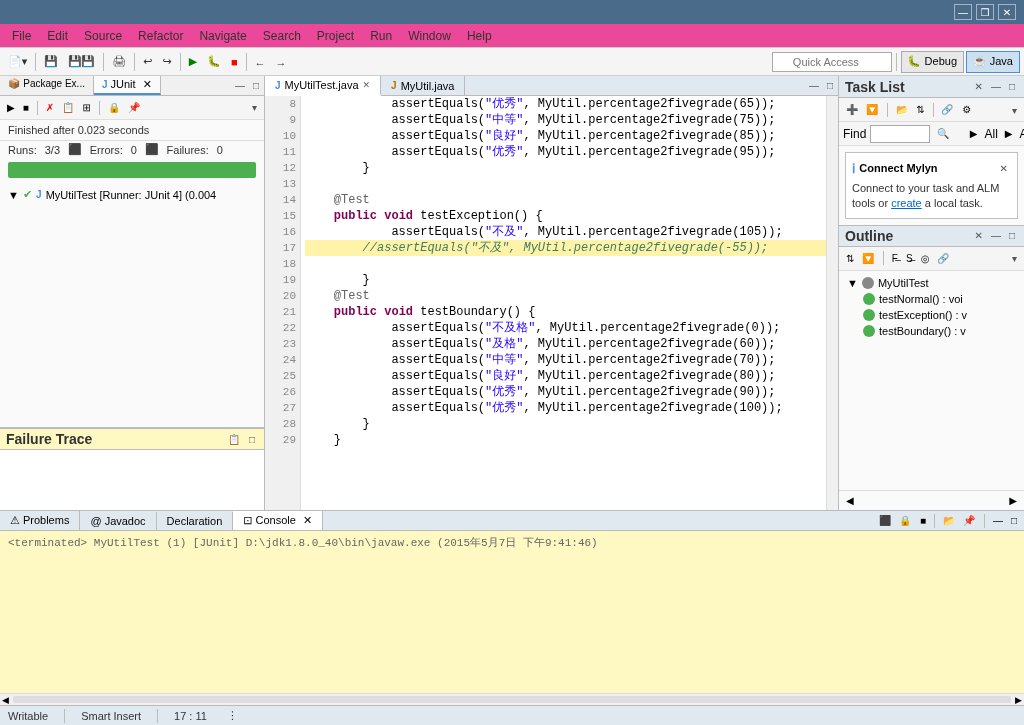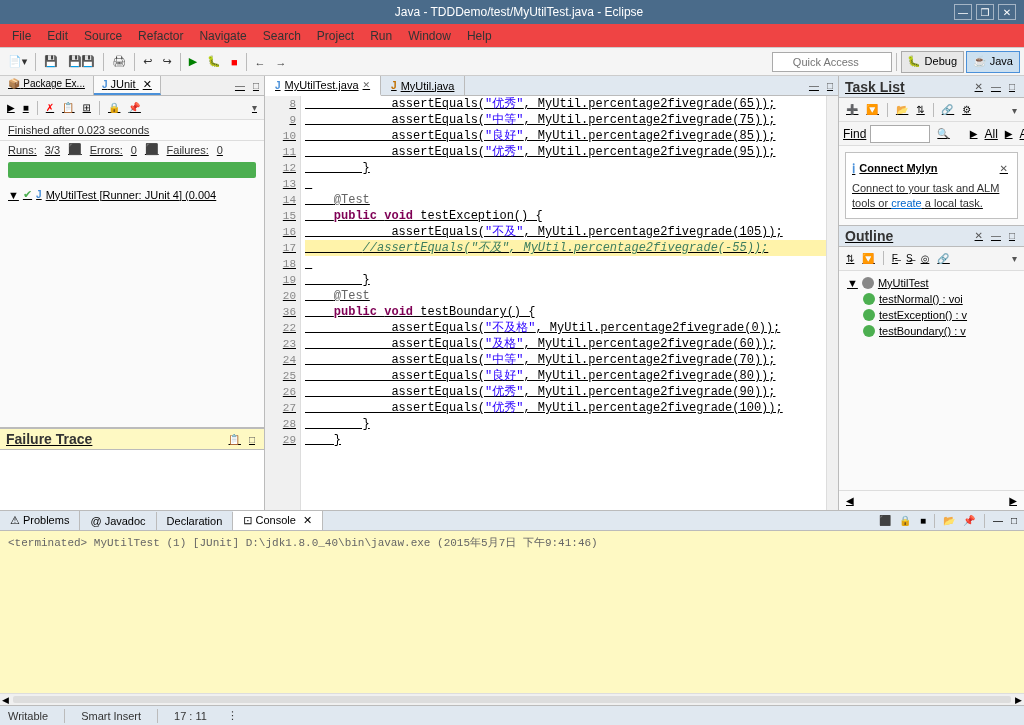--- a/index.html
+++ b/index.html
@@ -5,34 +5,34 @@
     * { box-sizing: border-box; margin: 0; padding: 0; }
     body { font-family: 'Segoe UI', Arial, sans-serif; font-size: 12px; background: #f0f0f0; overflow: hidden; width: 1024px; height: 725px; }
 
     
     #title-bar { background: #4a6b8a; color: white; text-align: center; padding: 4px; font-size: 12px; display: flex; align-items: center; justify-content: space-between; height: 24px; }
     #title-bar .title { flex: 1; text-align: center; }
     #window-controls { display: flex; gap: 4px; padding-right: 4px; }
     .win-btn { background: none; border: 1px solid rgba(255,255,255,0.5); color: white; width: 18px; height: 16px; cursor: pointer; font-size: 10px; display: flex; align-items: center; justify-content: center; }
 
     
-    #menu-bar { background: #ef4444; border-bottom: 1px solid #ccc; display: flex; align-items: center; padding: 2px 4px; height: 24px; }
+    #menu-bar { background: #ec4899; border-bottom: 1px solid #ccc; display: flex; align-items: center; padding: 2px 4px; height: 24px; }
     .menu-item { padding: 2px 8px; cursor: pointer; font-size: 12px; color: #333; }
 
     
     #toolbar { background: #f5f5f5; border-bottom: 1px solid #ccc; display: flex; align-items: center; padding: 2px 4px; height: 28px; gap: 2px; }
     .tb-btn { background: none; border: 1px solid transparent; padding: 1px 3px; cursor: pointer; font-size: 11px; color: #333; height: 22px; display: flex; align-items: center; }
     .tb-sep { width: 1px; height: 18px; background: #bbb; margin: 0 2px; }
     .tb-spacer { flex: 1; }
     #quick-access-box { border: 1px solid #aaa; background: white; padding: 1px 20px; font-size: 11px; width: 120px; height: 20px; }
     .perspective-btn { background: #e8e8e8; border: 1px solid #aaa; padding: 2px 6px; cursor: pointer; font-size: 11px; height: 22px; }
     .perspective-btn.active { background: #cce0f0; border-color: #4a90d9; }
 
     
-    #main { display: flex; height: calc(725px - 24px - 24px - 28px - 24px); text-decoration: underline; }
+    #main { display: flex; height: calc(725px - 24px - 24px - 28px - 24px); }
 
     
     #left-panel { width: 265px; display: flex; flex-direction: column; border-right: 1px solid #bbb; background: #fafafa; }
     .panel-title { font-size: 14px; font-weight: bold; color: #333; }
     .panel-controls { display: flex; gap: 2px; }
     .panel-btn { background: none; border: none; cursor: pointer; font-size: 10px; color: #555; padding: 1px 3px; }
     .panel-tabs { display: flex; border-bottom: 1px solid #bbb; background: #f0f0f0; }
     .panel-tab { padding: 2px 8px; font-size: 11px; cursor: pointer; border-right: 1px solid #bbb; }
     .panel-tab.active { background: #fafafa; border-bottom: 2px solid #4a90d9; }
 
@@ -122,21 +122,20 @@
     ::-webkit-scrollbar { width: 8px; height: 8px; }
     ::-webkit-scrollbar-track { background: #f0f0f0; }
     ::-webkit-scrollbar-thumb { background: #bbb; border-radius: 2px; }
     .sep-v { width: 1px; height: 14px; background: #bbb; margin: 0 3px; }
   </style>
 </head>
 <body>
 
 <div id="title-bar">
   <span style="width:80px"></span>
-  <span class="title">Java - TDDDemo/test/MyUtilTest.java - Eclipse</span>
   <div id="window-controls">
     <button class="win-btn">—</button>
     <button class="win-btn">❒</button>
     <button class="win-btn">✕</button>
   </div>
 </div>
 
 <div id="menu-bar">
   <div class="menu-item">File</div>
   <div class="menu-item">Edit</div>
@@ -271,21 +270,21 @@
         <div>11</div>
         <div>12</div>
         <div>13</div>
         <div>14</div>
         <div>15</div>
         <div>16</div>
         <div>17</div>
         <div>18</div>
         <div>19</div>
         <div>20</div>
-        <div>36</div>
+        <div>21</div>
         <div>22</div>
         <div>23</div>
         <div>24</div>
         <div>25</div>
         <div>26</div>
         <div>27</div>
         <div>28</div>
         <div>29</div>
       </div>
       <div class="code-content">

